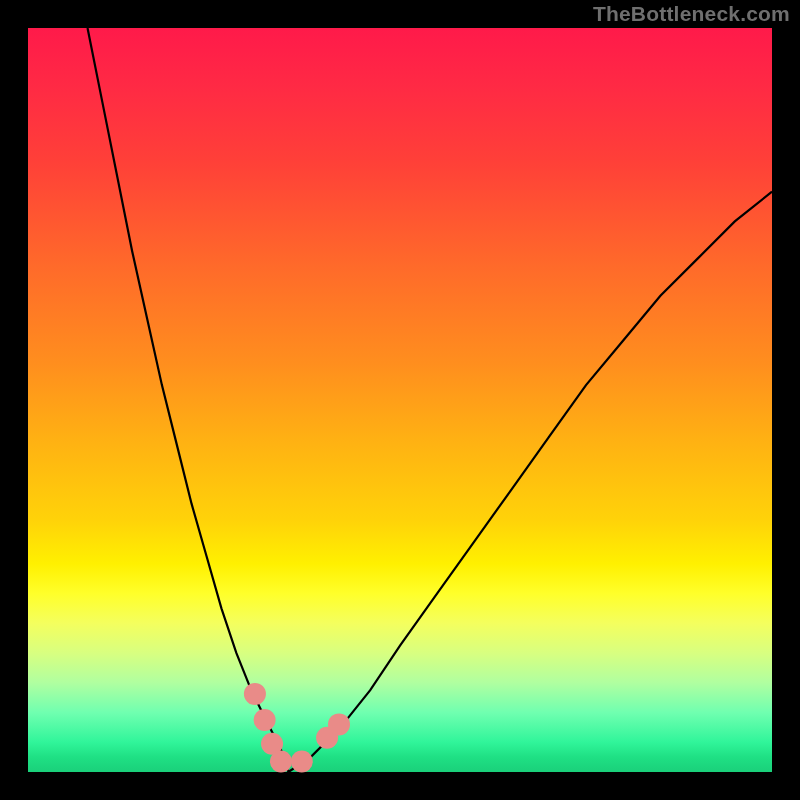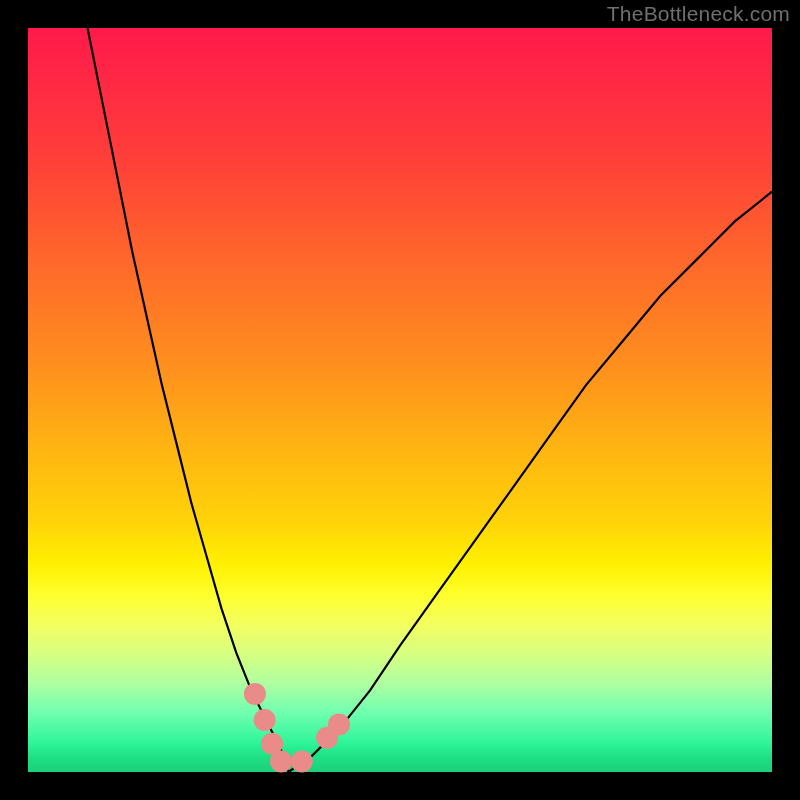--- a/index.html
+++ b/index.html
@@ -41,21 +41,21 @@
       #1fe084 98%,
       #1ad07a 100%
     );
   }
   .watermark {
     position: absolute;
     top: 2px;
     right: 10px;
     color: #6f6f6f;
     font-size: 21px;
-    font-weight: 400;
+    font-weight: 700;
     letter-spacing: 0.2px;
     user-select: none;
   }
   svg.overlay {
     position: absolute;
     left: 0;
     top: 0;
     width: 744px;
     height: 744px;
     overflow: visible;

